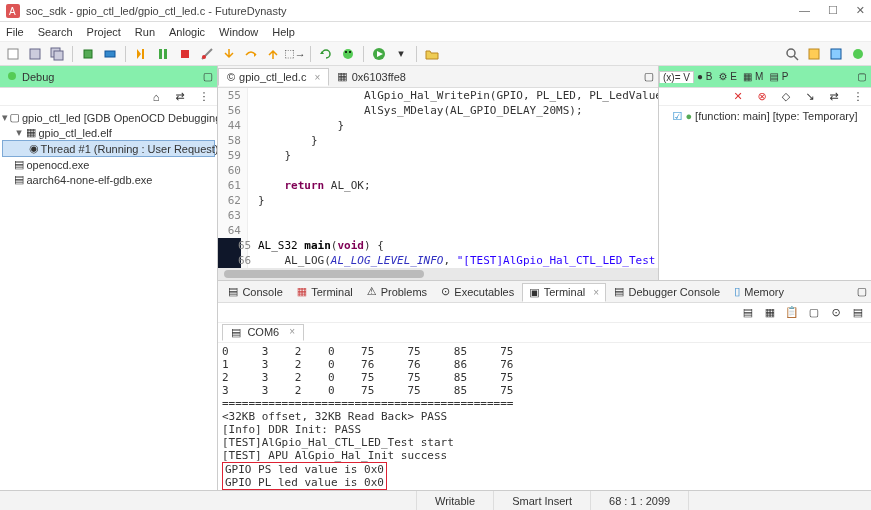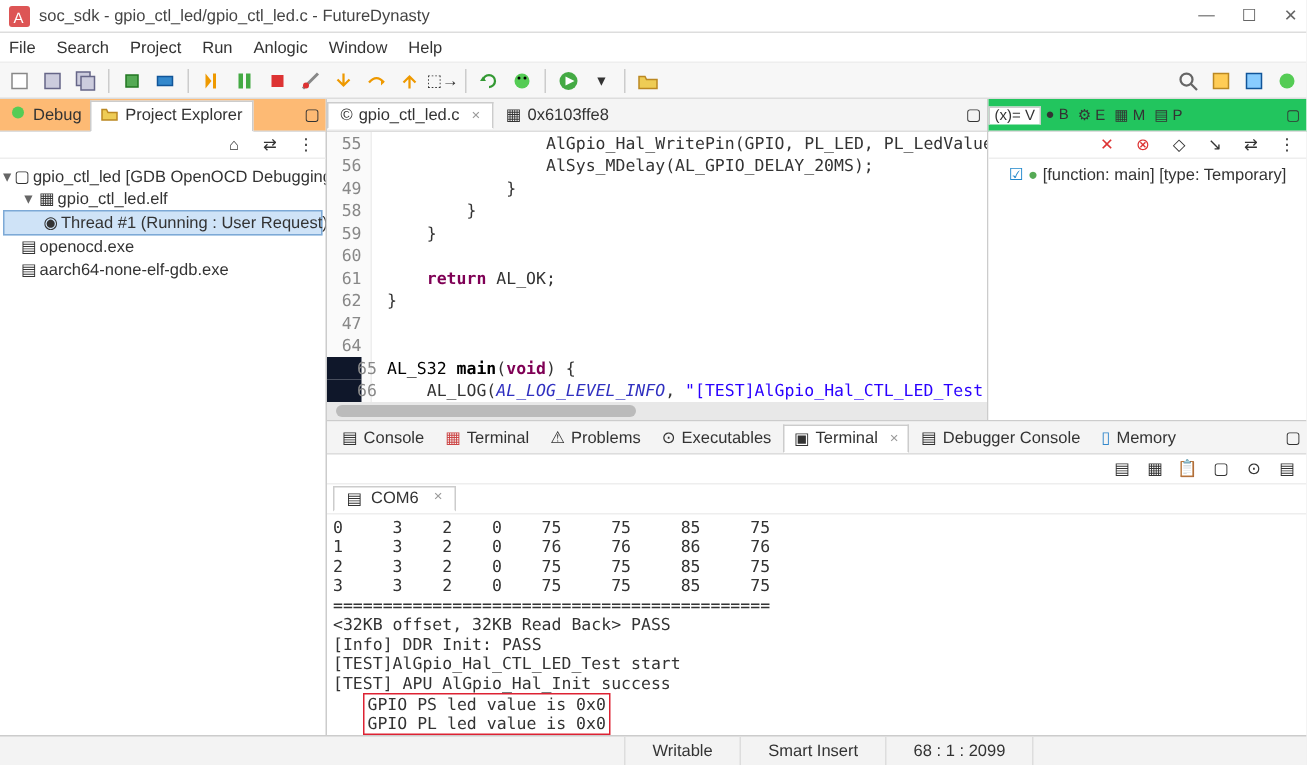--- a/index.html
+++ b/index.html
@@ -8,21 +8,21 @@
   .titlebar .app-icon { width: 14px; height: 14px; margin-right: 6px; }
   .titlebar .title { flex: 1; font-size: 11px; color: #444; }
   .win-btns { display: flex; gap: 18px; color: #666; }
   .menubar { height: 20px; background: #fff; display: flex; align-items: center; padding: 0 6px; gap: 14px; font-size: 11px; color: #333; border-bottom: 1px solid #eee; text-align: center; }
   .toolbar { height: 24px; background: #f7f7f7; display: flex; align-items: center; padding: 0 4px; gap: 4px; border-bottom: 1px solid #ddd; }
   .toolbar .sep { width: 1px; height: 16px; background: #ccc; margin: 0 2px; }
   .toolbar svg, .tb-ic svg { display: block; }
   .tb-ic { width: 18px; height: 18px; display: flex; align-items: center; justify-content: center; border-radius: 2px; }
   .workspace { flex: 1; display: flex; min-height: 0; }
   .left-pane { width: 218px; display: flex; flex-direction: column; border-right: 1px solid #ccc; background: #fff; }
-  .pane-tabs { height: 22px; display: flex; align-items: center; background: #fdba74; border-bottom: 1px solid #ddd; font-size: 11px; }
+  .pane-tabs { height: 22px; display: flex; align-items: center; background: #86efac; border-bottom: 1px solid #ddd; font-size: 11px; }
   .pane-tab { padding: 2px 6px; display: flex; align-items: center; gap: 4px; }
   .pane-tab.active { background: #fff; border: 1px solid #ccc; border-bottom: 1px solid #fff; margin-bottom: -1px; }
   .tree { flex: 1; padding: 4px 2px; font-size: 11px; overflow: hidden; }
   .tree-row { display: flex; align-items: center; gap: 2px; padding: 1px 0; white-space: nowrap; }
   .tree-row.sel { background: #cfe3f7; border: 1px solid #7da9d6; }
   .ind1 { padding-left: 12px; } .ind2 { padding-left: 26px; }
   .twisty { width: 10px; display: inline-block; text-align: center; color: #666; }
   .right-side { flex: 1; display: flex; flex-direction: column; min-width: 0; }
   .upper { flex: 1; display: flex; min-height: 0; }
   .editor-pane { flex: 1; display: flex; flex-direction: column; border-right: 1px solid #ccc; min-width: 0; background: #fff; }
@@ -35,32 +35,32 @@
   .gutter .ln.hl { background: #0f172a; padding-left: 20px; }
   .code { flex: 1; padding-left: 10px; white-space: pre; }
   .code .cl { height: 15px; line-height: 15px; }
   .kw { color: #7f0055; font-weight: bold; }
   .mac { color: #3030c0; font-style: italic; }
   .str { color: #2a00ff; }
   .fn { color: #000; }
   .hscroll { height: 12px; background: #e8e8e8; display: flex; align-items: center; }
   .hscroll .thumb { height: 8px; width: 200px; background: #bbb; border-radius: 4px; margin-left: 6px; }
   .vars-pane { width: 212px; display: flex; flex-direction: column; background: #fff; }
-  .vars-tabs { height: 22px; display: flex; align-items: center; background: #22c55e; border-bottom: 1px solid #ddd; font-size: 10px; }
+  .vars-tabs { height: 22px; display: flex; align-items: center; background: #86efac; border-bottom: 1px solid #ddd; font-size: 10px; }
   .vars-tabs .vt { padding: 0 3px; }
   .vars-tool { height: 18px; display: flex; align-items: center; justify-content: flex-end; gap: 6px; padding: 0 4px; border-bottom: 1px solid #eee; }
   .vars-body { flex: 1; padding: 4px; font-size: 11px; text-align: center; }
   .bottom { height: 210px; display: flex; flex-direction: column; border-top: 1px solid #ccc; background: #fff; }
   .btabs { height: 22px; display: flex; align-items: center; gap: 2px; background: #f4f4f4; border-bottom: 1px solid #ddd; font-size: 11px; padding-left: 4px; }
   .btab { padding: 2px 6px; display: flex; align-items: center; gap: 4px; }
   .btools { height: 20px; display: flex; align-items: center; justify-content: flex-end; gap: 4px; padding: 0 4px; border-bottom: 1px solid #eee; }
   .btabs2 { height: 20px; display: flex; align-items: center; padding-left: 4px; border-bottom: 1px solid #eee; }
   .btab2 { padding: 1px 8px; background: #fff; border: 1px solid #ccc; border-bottom: 1px solid #fff; font-size: 11px; display: flex; gap: 6px; }
   .console { flex: 1; font-family: Consolas, monospace; font-size: 11px; padding: 2px 4px; white-space: pre; overflow: hidden; }
-  .hlbox { border: 1px solid #d23; padding: 0px 2px; display: inline-block; margin-left: 20px; }
+  .hlbox { border: 1px solid #d23; padding: 0px 2px; display: inline-block; }
   .statusbar { height: 20px; background: #f3f3f3; border-top: 1px solid #ccc; display: flex; align-items: center; font-size: 11px; }
   .statusbar > div { padding: 0 18px; border-left: 1px solid #ddd; height: 100%; display: flex; align-items: center; }
   .statusbar > div:first-child { border-left: none; flex: 0 0 416px; }
   .spacer { flex: 1; }
   .mini-close { color:#999; font-size:10px; margin-left:4px; }
 </style>
 </head>
 <body>
 
 <div class="titlebar">
@@ -212,26 +212,20 @@
 <div class="workspace">
 
   <div class="left-pane">
     <div class="pane-tabs">
       <div class="pane-tab">
         <span><svg width="12" height="12">
               <circle cx="6" cy="6" r="4" fill="#5c5"></circle>
             </svg></span>
         <span>Debug</span>
       </div>
-      <div class="pane-tab active">
-        <span><svg width="12" height="12">
-              <path d="M1,3 L4,3 L5,5 L11,5 L11,10 L1,10 Z" fill="#ec5" stroke="#b82"></path>
-            </svg></span>
-        <span>Project Explorer</span>
-      </div>
       <span class="spacer"></span>
       <span class="tb-ic">▢</span>
     </div>
     <div style="height:18px;display:flex;justify-content:flex-end;gap:6px;padding:0 4px;border-bottom:1px solid #eee;align-items:center">
       <span class="tb-ic">⌂</span>
       <span class="tb-ic">⇄</span>
       <span class="tb-ic">⋮</span>
     </div>
     <div class="tree">
       <div class="tree-row">
@@ -273,27 +267,27 @@
             <span>▦</span>
             <span>0x6103ffe8</span>
           </div>
           <span class="spacer"></span>
           <span class="tb-ic">▢</span>
         </div>
         <div class="code-area">
           <div class="gutter" id="gutter">
               <div class="ln">55</div>
               <div class="ln">56</div>
-              <div class="ln">49</div>
+              <div class="ln">44</div>
               <div class="ln">58</div>
               <div class="ln">59</div>
               <div class="ln">60</div>
               <div class="ln">61</div>
               <div class="ln">62</div>
-              <div class="ln">47</div>
+              <div class="ln">63</div>
               <div class="ln">64</div>
               <div class="ln hl">65</div>
               <div class="ln hl">66</div>
             </div>
           <div class="code" id="codebody"><div class="cl">                AlGpio_Hal_WritePin(GPIO, PL_LED, PL_LedValue);</div><div class="cl">                AlSys_MDelay(AL_GPIO_DELAY_20MS);</div><div class="cl">            }</div><div class="cl">        }</div><div class="cl">    }</div><div class="cl"></div><div class="cl">    <span class="kw">return</span> AL_OK;</div><div class="cl">}</div><div class="cl"></div><div class="cl"></div><div class="cl"><span class="fn">AL_S32 </span><span class="fn" style="font-weight:bold">main</span>(<span class="kw">void</span>) {</div><div class="cl">    AL_LOG(<span class="mac">AL_LOG_LEVEL_INFO</span>, <span class="str">"[TEST]AlGpio_Hal_CTL_LED_Test sta</span></div></div>
         </div>
         <div class="hscroll">
             <div class="thumb"></div>
           </div>
       </div>

